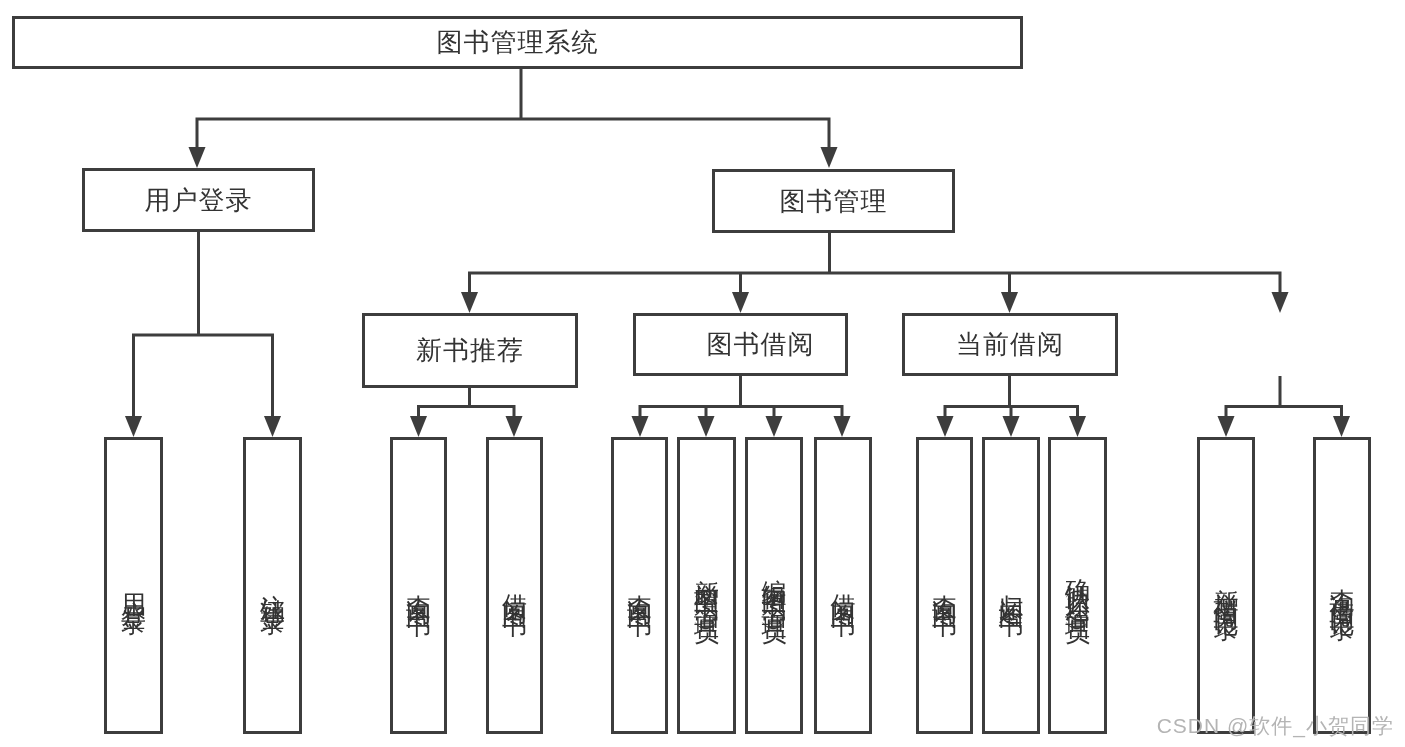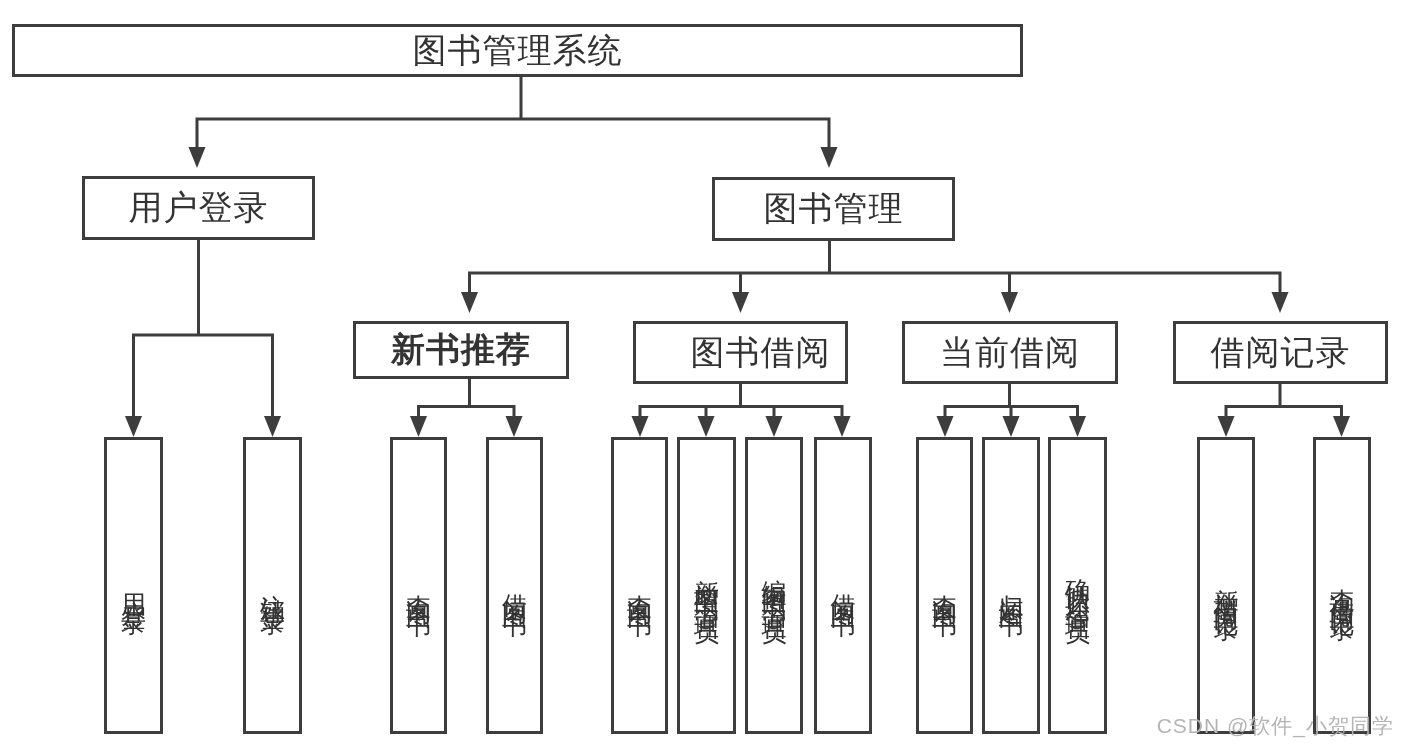--- a/index.html
+++ b/index.html
@@ -10,24 +10,23 @@
     font-family:"Liberation Sans","DejaVu Sans",sans-serif;
     overflow:hidden;
   }
   #wires{position:absolute;left:0;top:0;width:1405px;height:747px;}
   .hbox{
     position:absolute;
     box-sizing:border-box;
     background:#fff;
     border:3px solid #3d3d3d;
     display:flex;align-items:center;justify-content:center;
-    font-size:34px;color:#333;
+    font-size:26px;color:#333;
     letter-spacing:1px;
     white-space:nowrap;
-    margin-top:8px;
   }
   .vbox{
     position:absolute;
     box-sizing:border-box;
     top:437px;height:297px;
     background:#fff;
     border:3px solid #3d3d3d;
     display:flex;align-items:center;justify-content:center;
     font-size:25px;color:#333;
   }
@@ -95,31 +94,28 @@
     <span>图书管理系统</span>
   </div>
 
   <div class="hbox" style="left:82px;top:168px;width:233px;height:64px;">
     <span>用户登录</span>
   </div>
   <div class="hbox" style="left:712px;top:169px;width:243px;height:64px;">
     <span>图书管理</span>
   </div>
 
-  <div class="hbox" style="left:353px;top:313px;width:216px;height:58px;font-weight:bold;">
+  <div class="hbox" style="left:362px;top:313px;width:216px;height:75px;">
     <span>新书推荐</span>
   </div>
   <div class="hbox" style="left:633px;top:313px;width:215px;height:63px;padding-left:40px;">
     <span>图书借阅</span>
   </div>
   <div class="hbox" style="left:902px;top:313px;width:216px;height:63px;">
     <span>当前借阅</span>
-  </div>
-  <div class="hbox" style="left:1173px;top:313px;width:215px;height:63px;">
-    <span>借阅记录</span>
   </div>
 
   <div class="vbox" style="left:104px;width:59px;">
     <span class="vtext">用户登录</span>
   </div>
   <div class="vbox" style="left:243px;width:59px;">
     <span class="vtext">注销登录</span>
   </div>
 
   <div class="vbox" style="left:390px;width:57px;">

